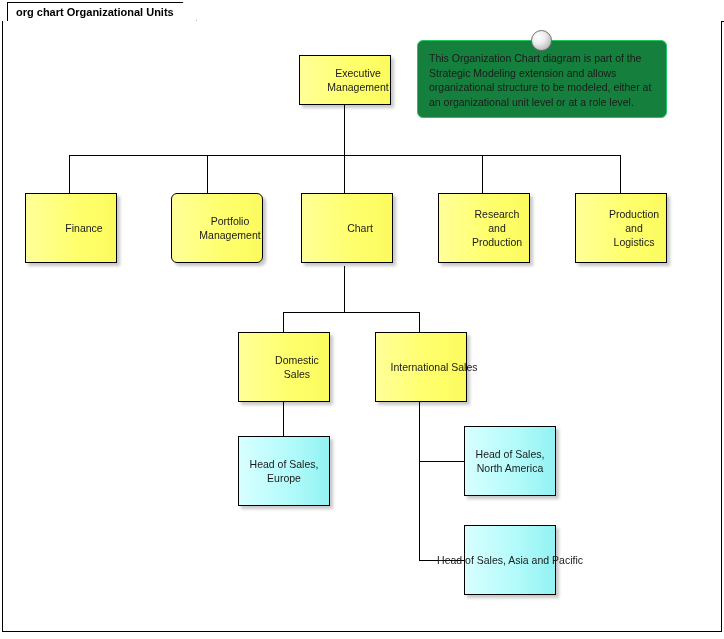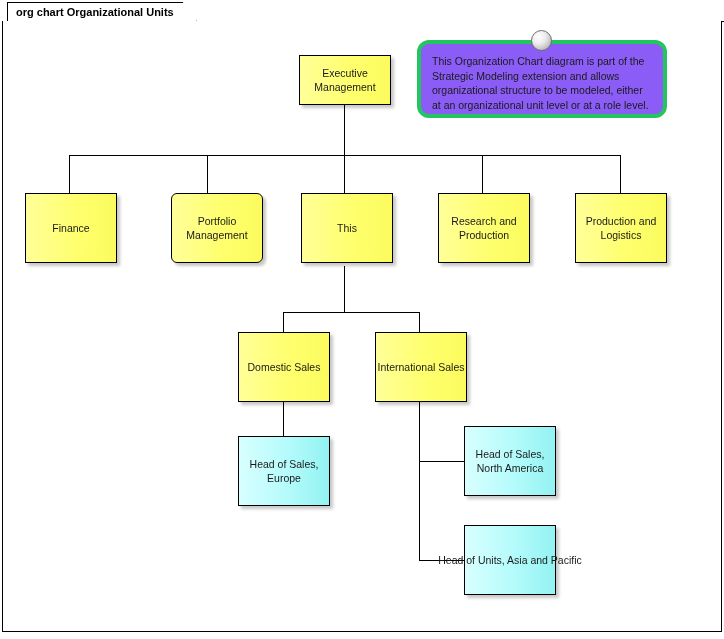--- a/index.html
+++ b/index.html
@@ -91,34 +91,35 @@
     color: #1a1a1a;
     box-shadow: 3px 3px 3px rgba(0,0,0,0.22);
     padding: 2px;
   }
   .node .label {
     display: block;
     white-space: pre-line;
   }
   .node.unit {
     background: linear-gradient(to right, #ffff99 0%, #ffff6e 55%, #fbfb5e 100%);
+    padding-left: 28px;
   }
   .node.role {
     background: linear-gradient(to right, #d8ffff 0%, #b4fbfb 55%, #93f2f2 100%);
   }
   .node.overflow .label {
     white-space: nowrap;
   }
 
   
   .note {
     position: absolute;
-    background: #8b5cf6;
-    border: 4px solid #22c55e;
-    border-radius: 12px;
+    background: #15803d;
+    border: 1px solid #22c55e;
+    border-radius: 6px;
     box-sizing: border-box;
     padding: 10px 11px 8px 11px;
     font-size: 10.5px;
     line-height: 14.5px;
     color: #1a1a1a;
   }
   .note-pin {
     position: absolute;
     width: 21px;
     height: 21px;
@@ -169,21 +170,21 @@
     <div class="node unit" style="left:22px; top:172px; width:92px; height:70px;align-items:center;">
       <span class="label">Finance</span>
     </div>
 
     <div class="node unit" style="left:168px; top:172px; width:92px; height:70px;border-radius:6px;">
       <span class="label">Portfolio
 Management</span>
     </div>
 
     <div class="node unit" style="left:298px; top:172px; width:92px; height:70px;">
-      <span class="label">This</span>
+      <span class="label">Chart</span>
     </div>
 
     <div class="node unit" style="left:435px; top:172px; width:92px; height:70px;">
       <span class="label">Research and
 Production</span>
     </div>
 
     <div class="node unit" style="left:572px; top:172px; width:92px; height:70px;">
       <span class="label">Production and
 Logistics</span>
@@ -201,21 +202,21 @@
       <span class="label">Head of Sales,
 Europe</span>
     </div>
 
     <div class="node role" style="left:461px; top:405px; width:92px; height:70px;">
       <span class="label">Head of Sales,
 North America</span>
     </div>
 
     <div class="node role overflow" style="left:461px; top:504px; width:92px; height:70px;">
-      <span class="label">Head of Units, Asia
+      <span class="label">Head of Sales, Asia
 and Pacific</span>
     </div>
 
     <div class="note" style="left:414px; top:19px; width:250px; height:78px;">
       <span>This Organization Chart diagram is part of the Strategic Modeling extension and allows organizational structure to be modeled, either at an organizational unit level or at a role level.</span>
     </div>
     <div class="note-pin" style="left:528px; top:9px;"></div>
 
   </div>
 </div>

